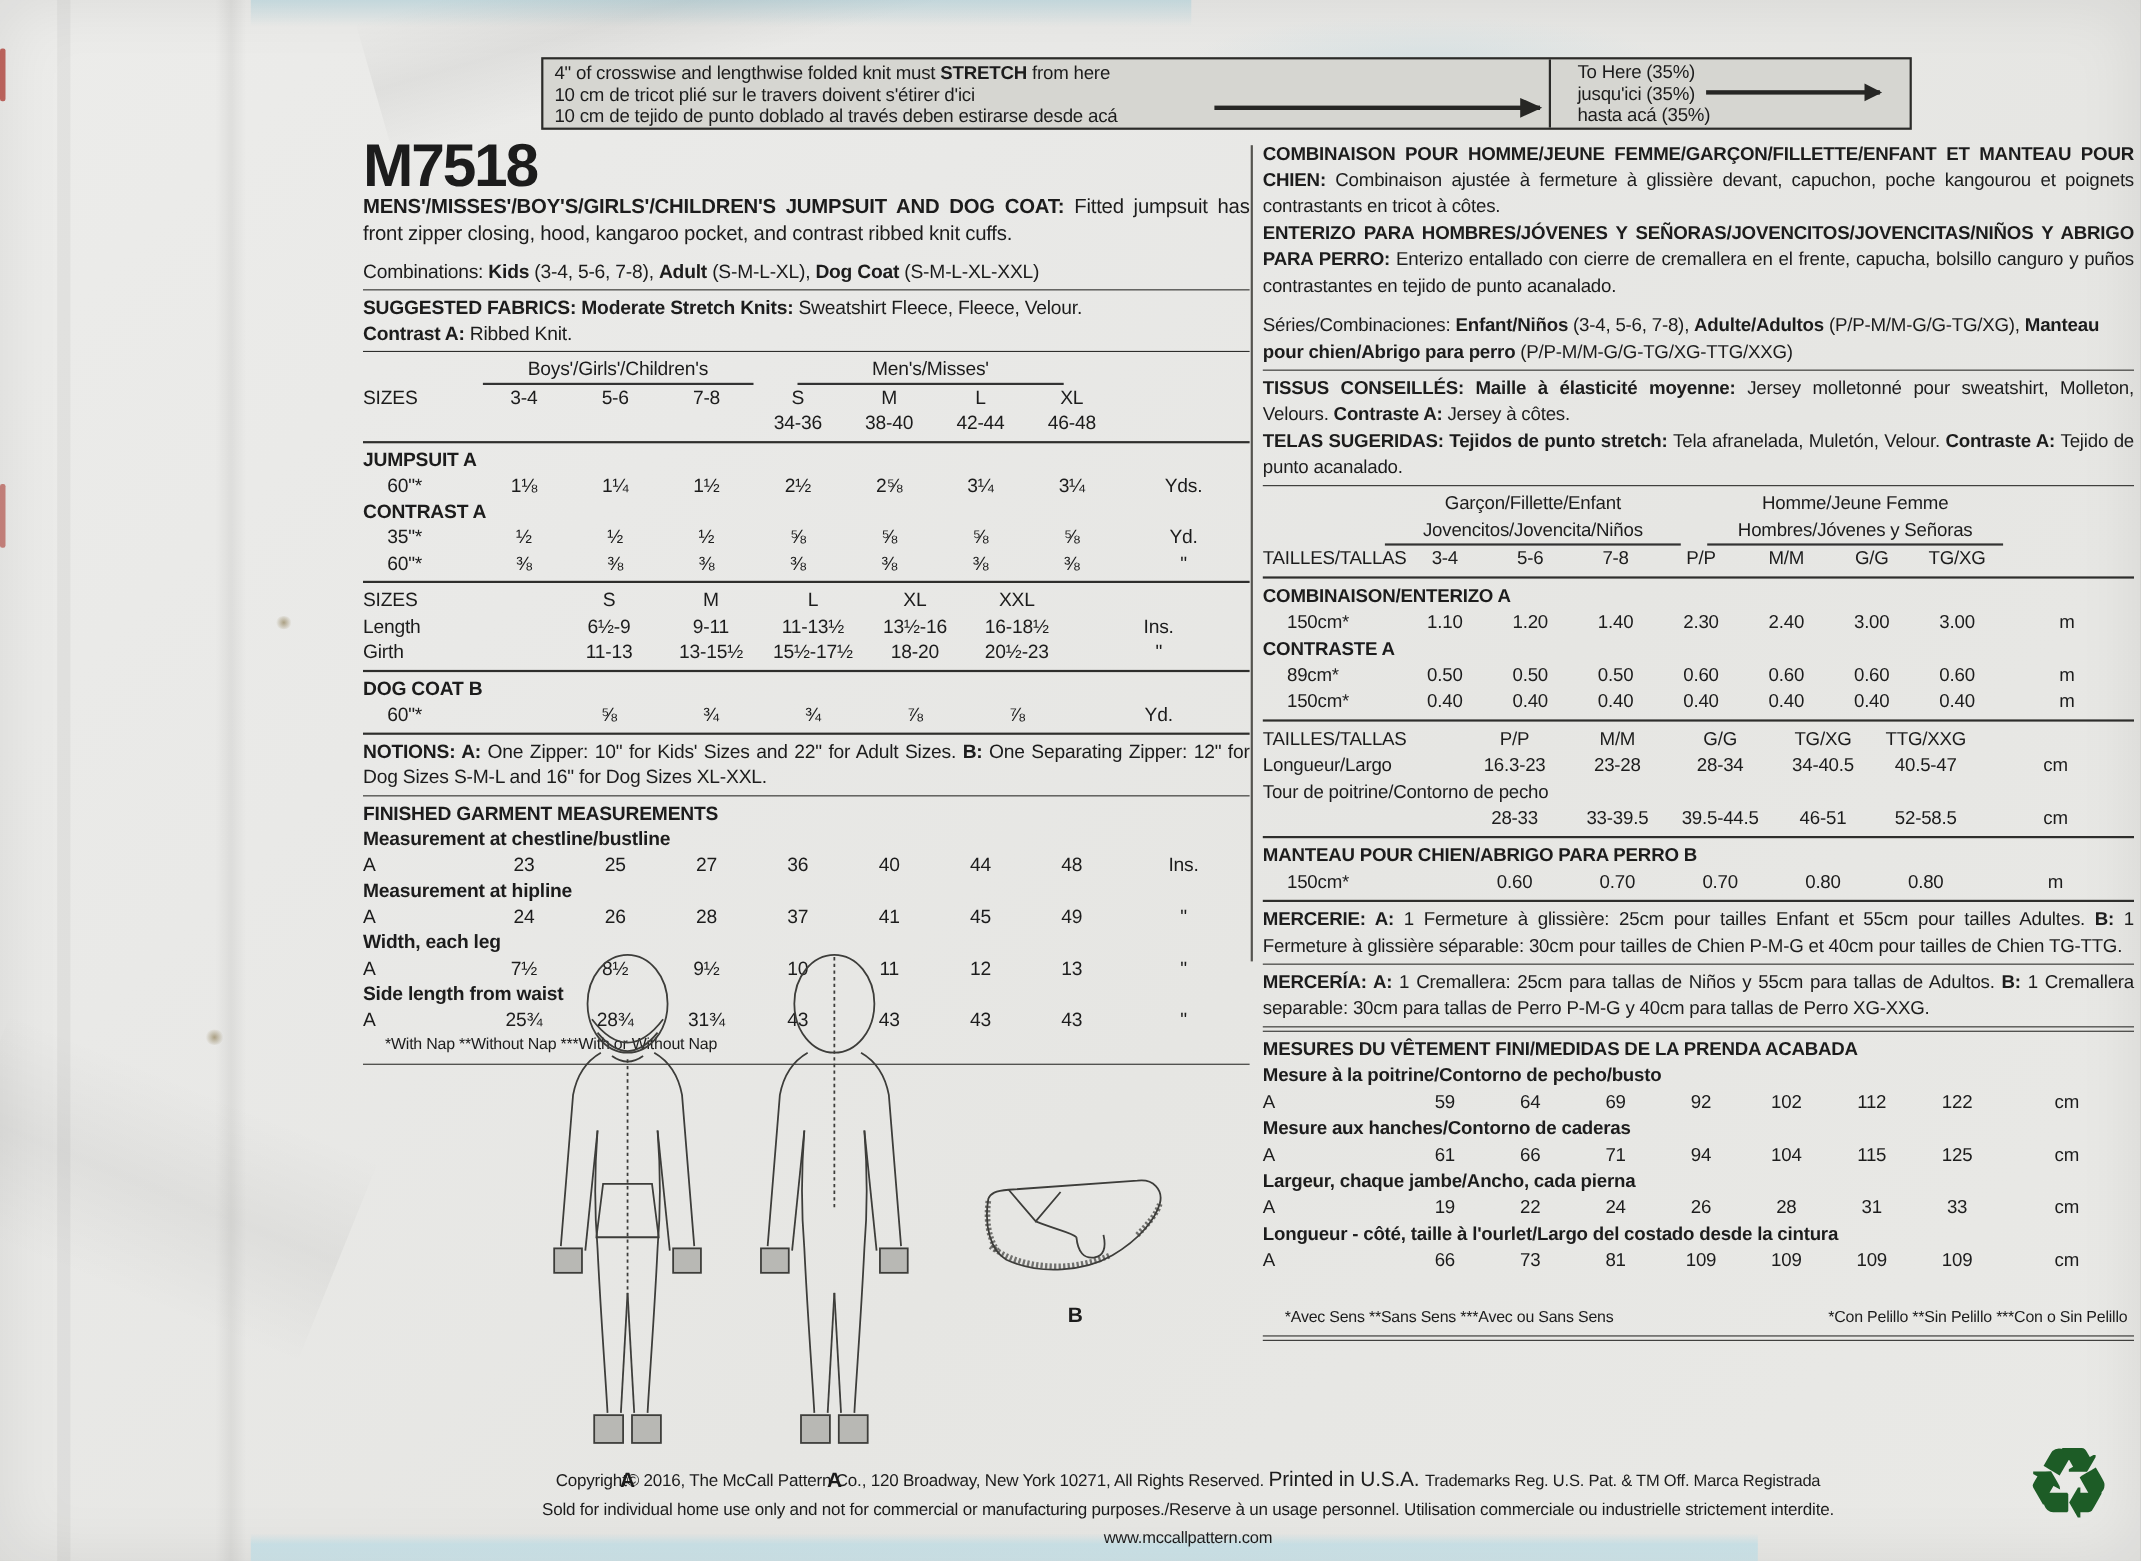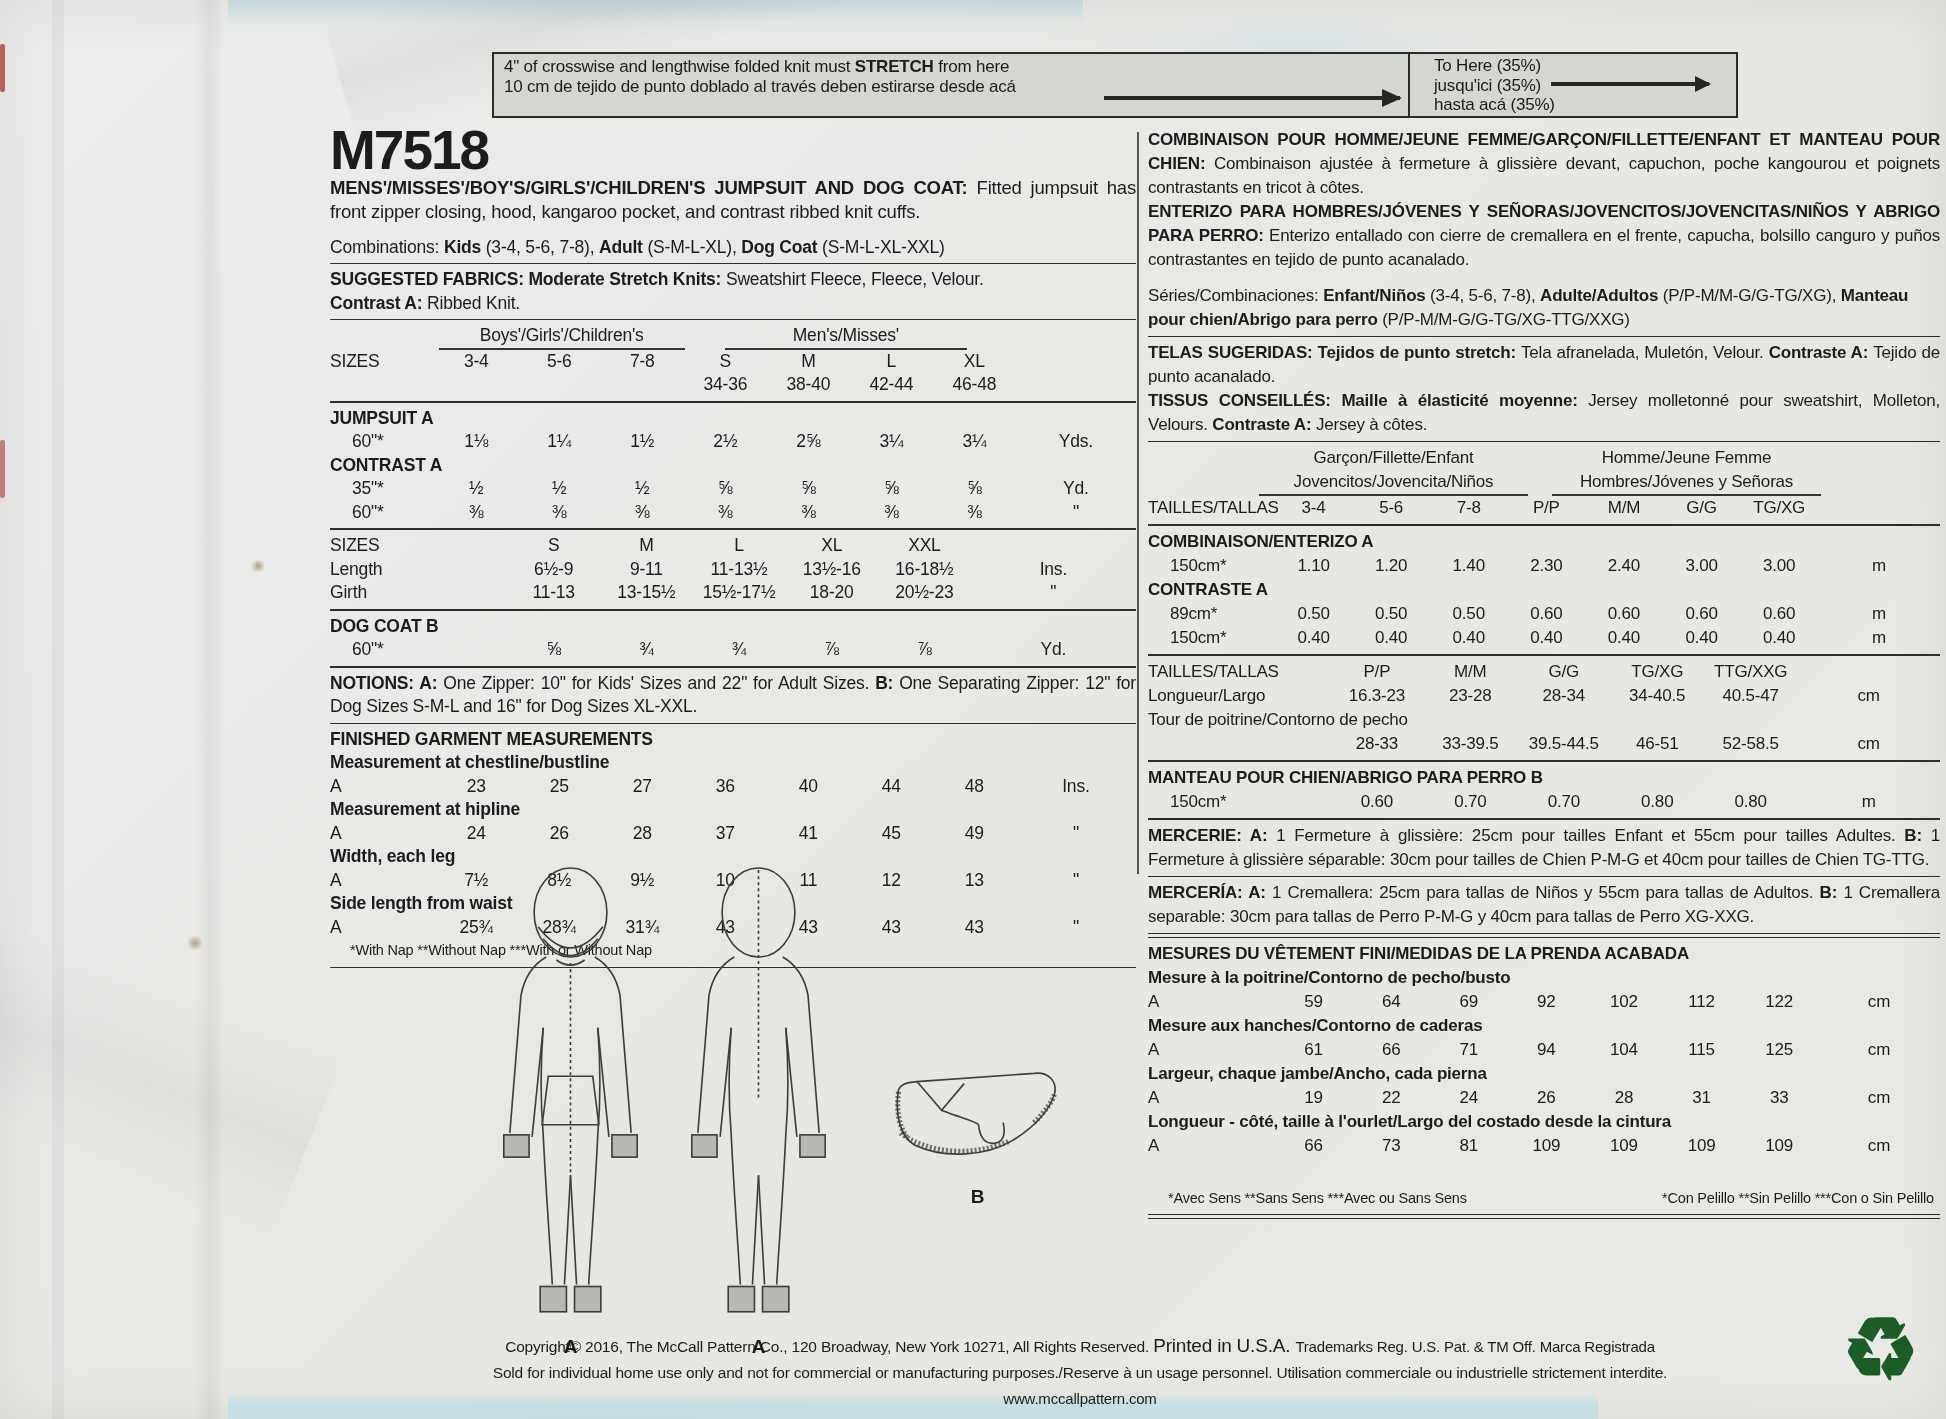--- a/index.html
+++ b/index.html
@@ -97,20 +97,21 @@
   <div class="abs crease-d1"></div>
   <div class="abs crease-d2"></div>
   <div class="abs redmark" style="top:44px;height:48px;"></div>
   <div class="abs redmark" style="top:440px;height:58px;opacity:.55;"></div>
   <div class="abs stain" style="left:250px;top:560px;width:16px;height:12px;"></div>
   <div class="abs stain" style="left:186px;top:936px;width:18px;height:14px;"></div>
 
   <div class="abs" id="banner">
     <div class="banner-main">
       <div><span>4" of crosswise and lengthwise folded knit must </span><span class="b">STRETCH</span><span> from here</span></div>
+      <div>10 cm de tricot plié sur le travers doivent s'étirer d'ici</div>
       <div>10 cm de tejido de punto doblado al través deben estirarse desde acá</div>
       <div id="big-arrow">
           <div class="arrow-line"></div>
         </div>
     </div>
     <div class="banner-right">
       <div>To Here (35%)</div>
       <div><span>jusqu'ici (35%)</span><span class="arrow-sm"><span class="arrow-line" style="display:block;"></span></span></div>
       <div>hasta acá (35%)</div>
     </div>
@@ -288,22 +289,22 @@
     <div class="fnote">*With Nap **Without Nap ***With or Without Nap</div>
     <div class="rule thin"></div>
   </div>
 
   <div class="abs" id="right-col">
     <div class="just"><span class="b">COMBINAISON POUR HOMME/JEUNE FEMME/GARÇON/FILLETTE/ENFANT ET MANTEAU POUR CHIEN: </span><span>Combinaison ajustée à fermeture à glissière devant, capuchon, poche kangourou et poignets contrastants en tricot à côtes.</span></div>
     <div class="just"><span class="b">ENTERIZO PARA HOMBRES/JÓVENES Y SEÑORAS/JOVENCITOS/JOVENCITAS/NIÑOS Y ABRIGO PARA PERRO: </span><span>Enterizo entallado con cierre de cremallera en el frente, capucha, bolsillo canguro y puños contrastantes en tejido de punto acanalado.</span></div>
     <div class="gap"></div>
     <div><span>Séries/Combinaciones: </span><span class="b">Enfant/Niños</span><span> (3-4, 5-6, 7-8), </span><span class="b">Adulte/Adultos</span><span> (P/P-M/M-G/G-TG/XG), </span><span class="b">Manteau pour chien/Abrigo para perro</span><span> (P/P-M/M-G/G-TG/XG-TTG/XXG)</span></div>
     <div class="rule thin"></div>
+    <div class="just"><span class="b">TISSUS CONSEILLÉS: Maille à élasticité moyenne: </span><span>Jersey molletonné pour sweatshirt, Molleton, Velours. </span><span class="b">Contraste A: </span><span>Jersey à côtes.</span></div>
     <div class="just"><span class="b">TELAS SUGERIDAS: Tejidos de punto stretch: </span><span>Tela afranelada, Muletón, Velour. </span><span class="b">Contraste A: </span><span>Tejido de punto acanalado.</span></div>
-    <div class="just"><span class="b">TISSUS CONSEILLÉS: Maille à élasticité moyenne: </span><span>Jersey molletonné pour sweatshirt, Molleton, Velours. </span><span class="b">Contraste A: </span><span>Jersey à côtes.</span></div>
     <div class="rule thin"></div>
     <div class="ghdr2">
       <span class="g g1r">
         <span style="display:block;">Garçon/Fillette/Enfant</span>
         <span style="display:block;" class="u">Jovencitos/Jovencita/Niños</span>
       </span>
       <span class="g g2r">
         <span style="display:block;">Homme/Jeune Femme</span>
         <span style="display:block;" class="u">Hombres/Jóvenes y Señoras</span>
       </span>

